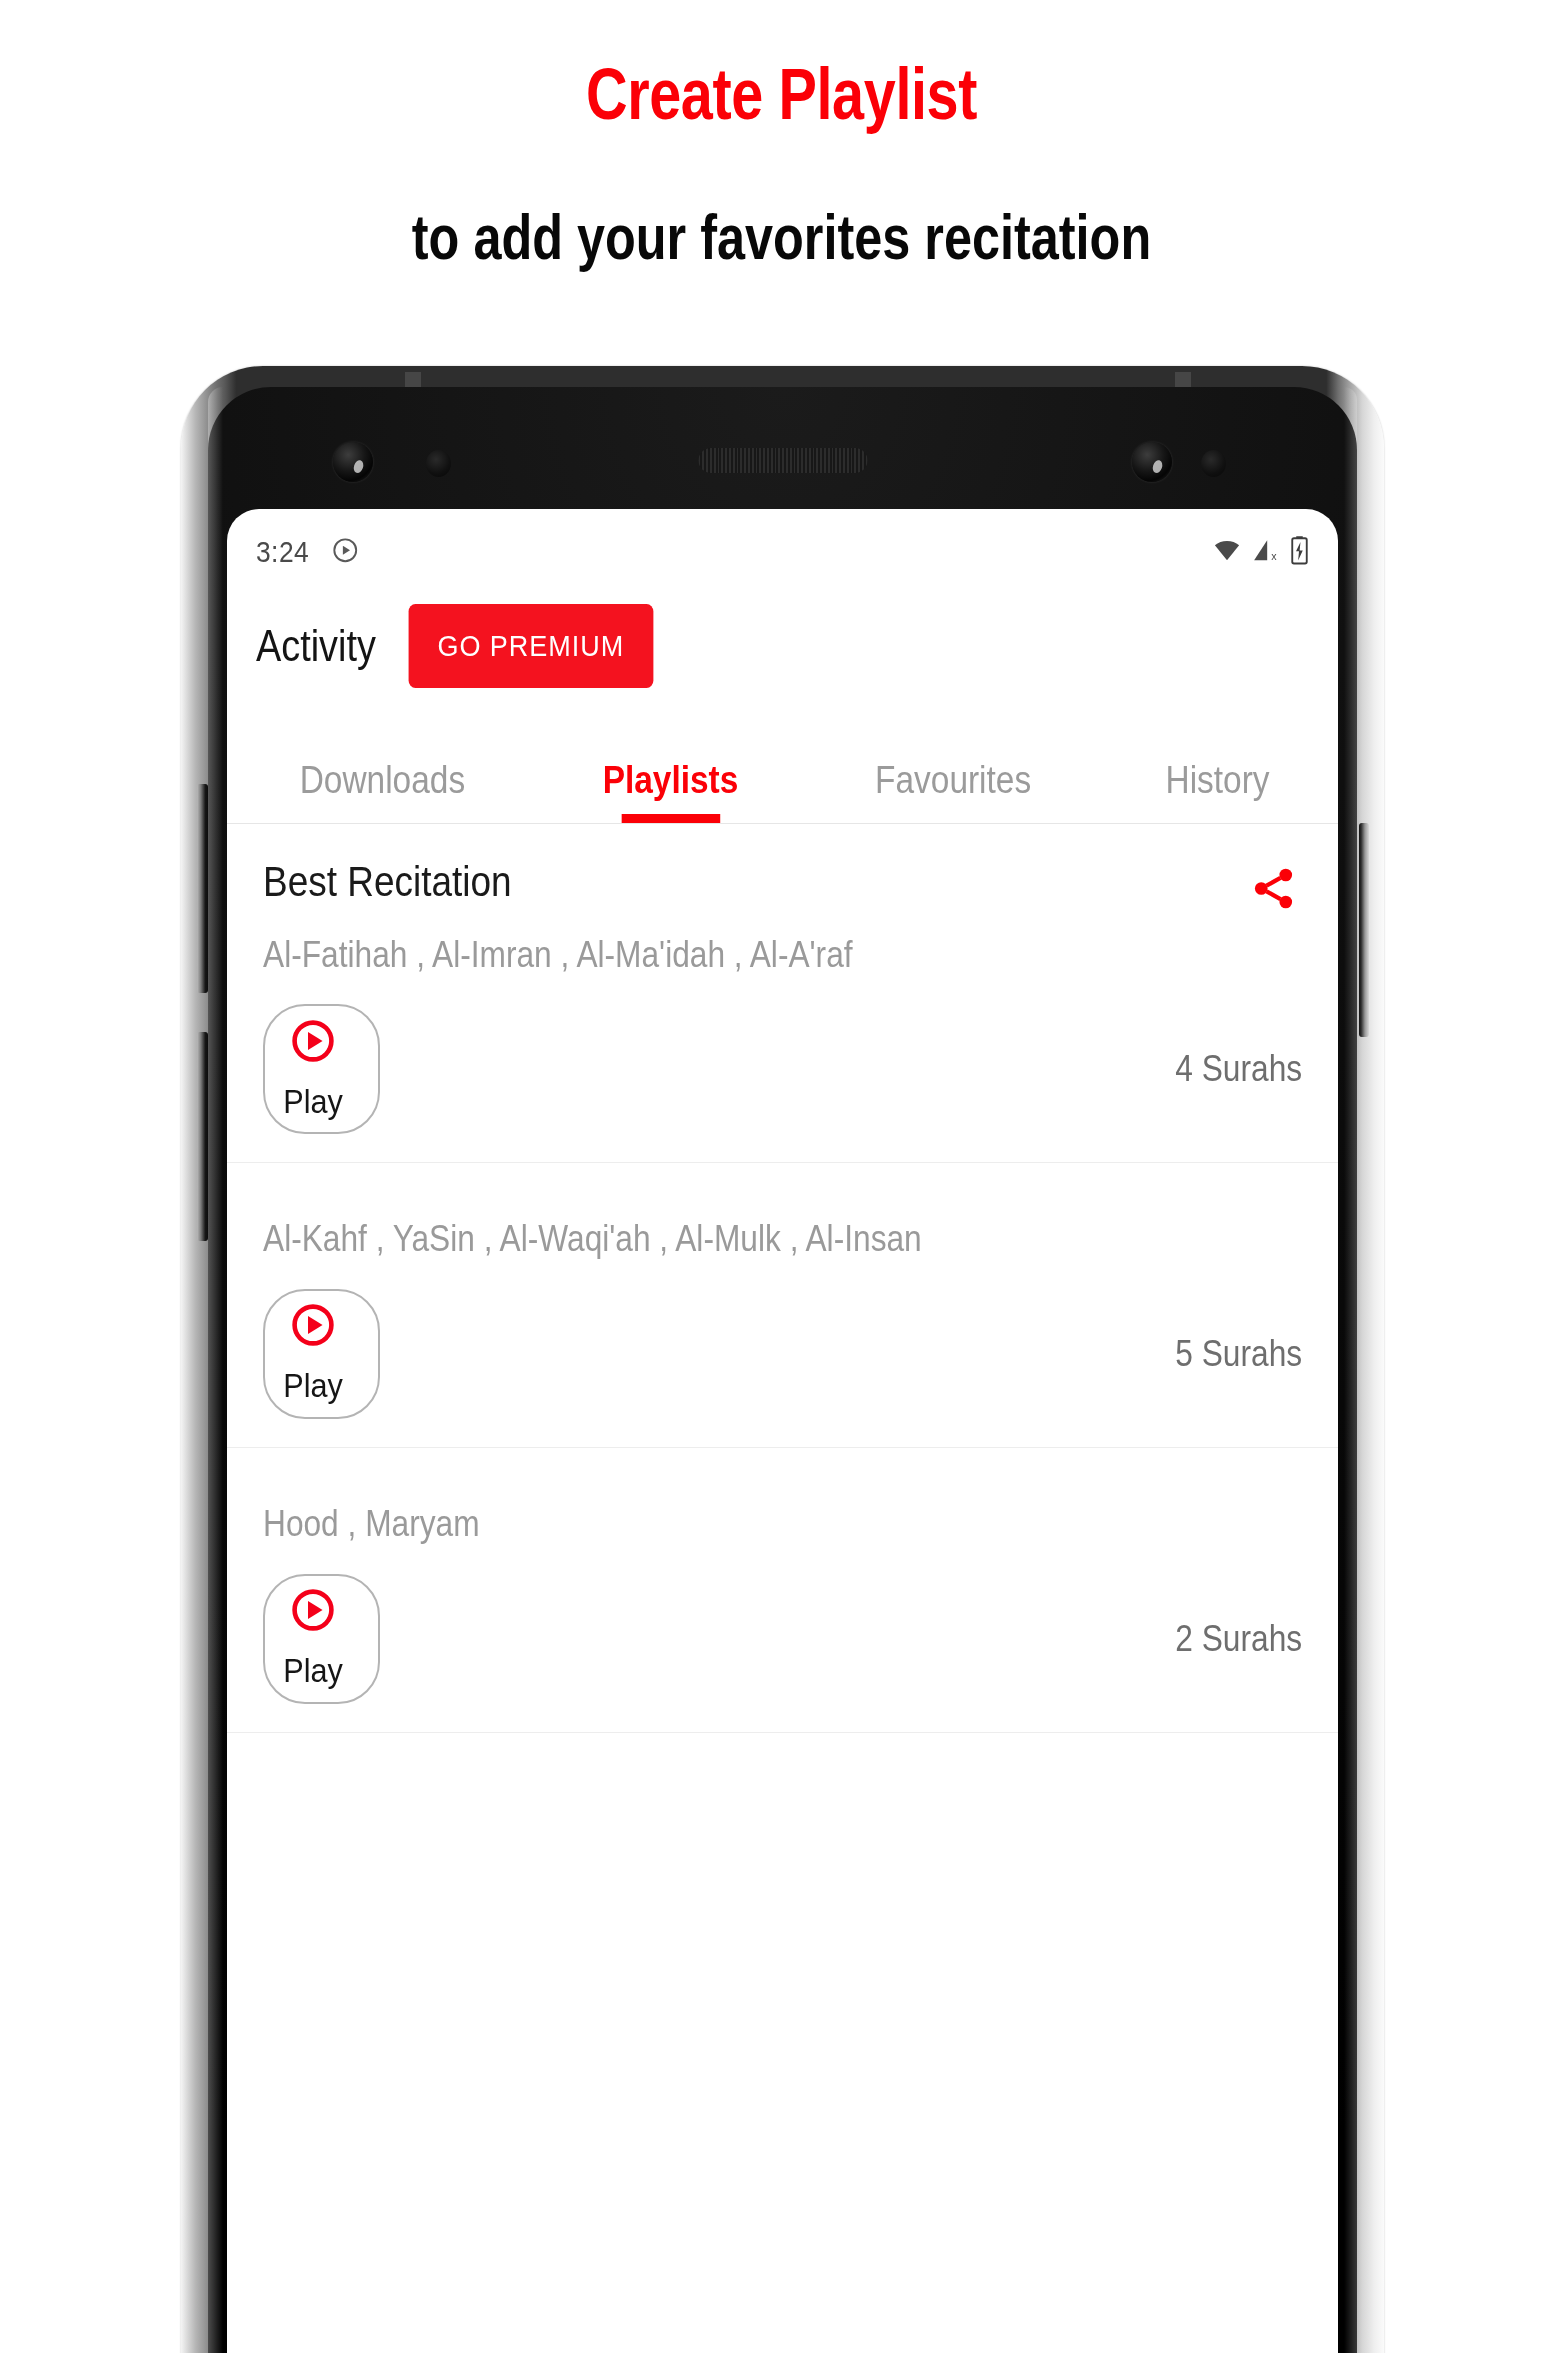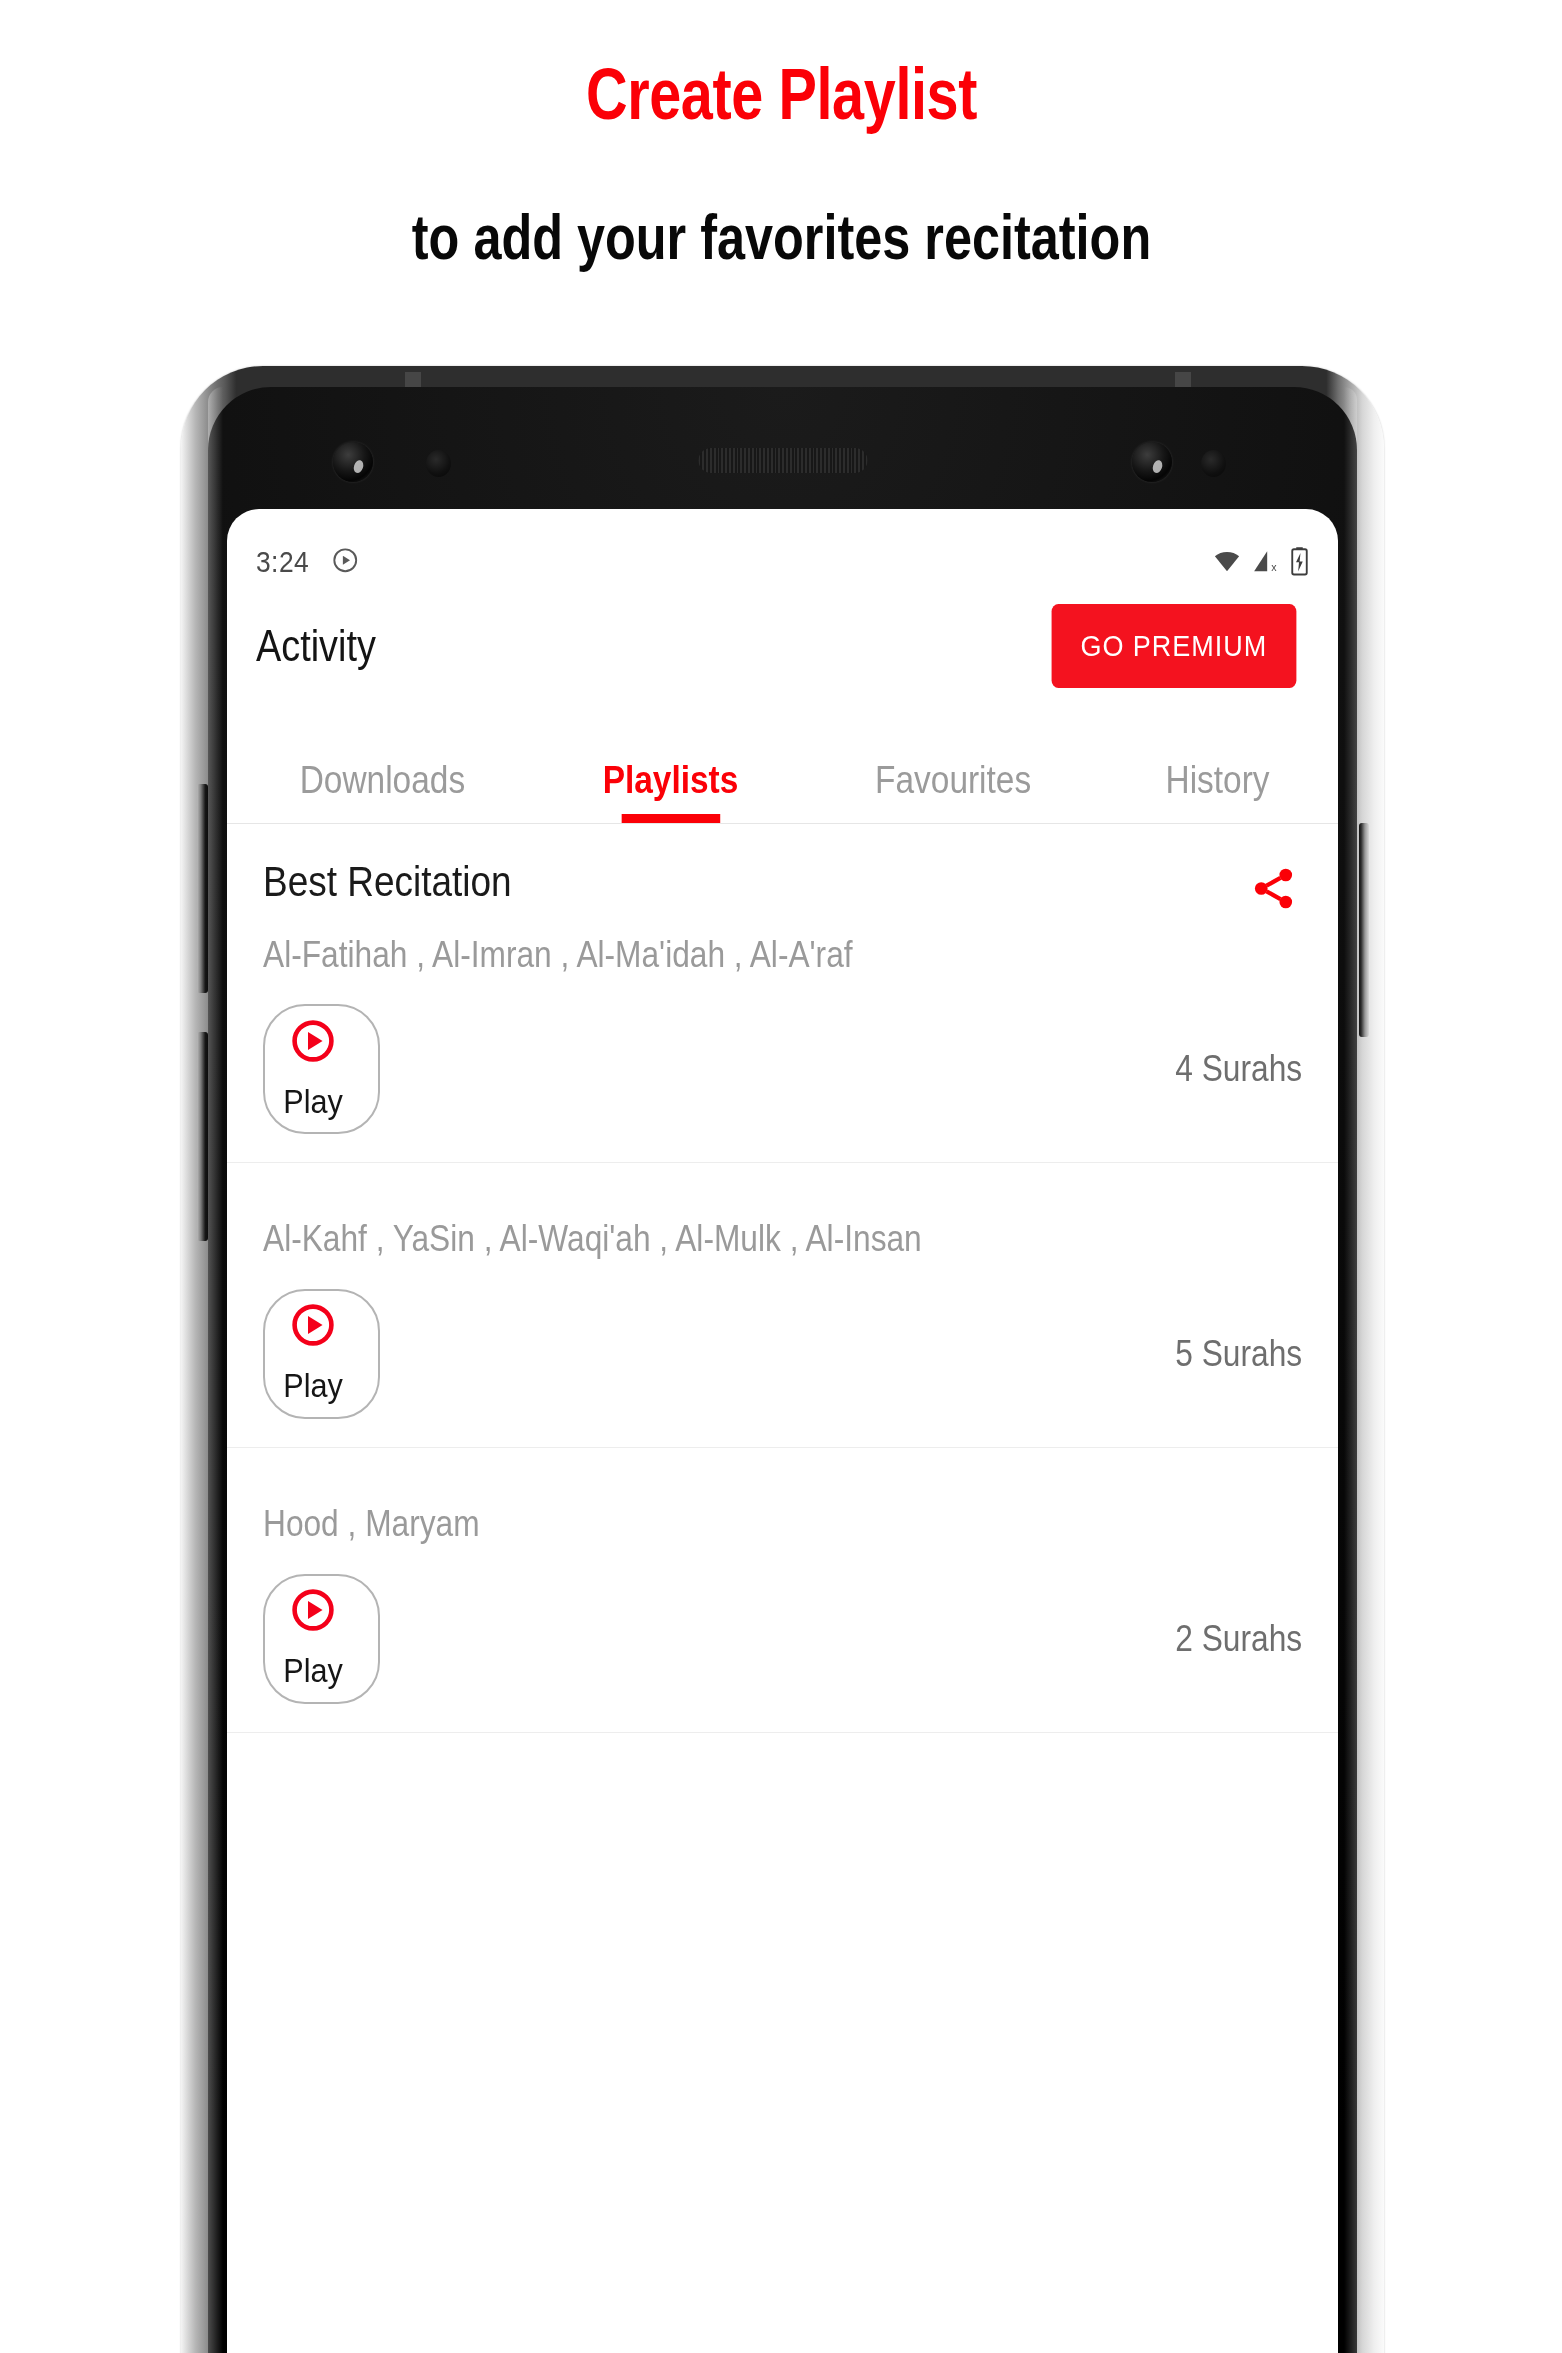--- a/index.html
+++ b/index.html
@@ -182,21 +182,21 @@
     bottom: 0;
     background: #ffffff;
     border-radius: 32px 32px 0 0;
     overflow: hidden;
   }
 
   
   .statusbar {
     height: 70px;
     display: flex;
-    align-items: flex-end;
+    align-items: center;
     justify-content: space-between;
     padding: 15px 28.5px 0 28.5px;
     color: #4c4c4c;
   }
   .status-left {
     display: flex;
     align-items: center;
     gap: 15px;
   }
   .status-time {
@@ -210,21 +210,21 @@
     display: flex;
     align-items: center;
     gap: 7.6px;
   }
 
   
   .appbar {
     height: 133px;
     display: flex;
     align-items: center;
-    justify-content: space-between;
+    justify-content: flex-start;
     padding: 0 28.5px 0 28.5px;
     background: #ffffff;
   }
   .app-title {
     font-size: 44px;
     color: #141414;
     transform: scaleX(0.86);
     transform-origin: left center;
   }
   .premium-btn {

